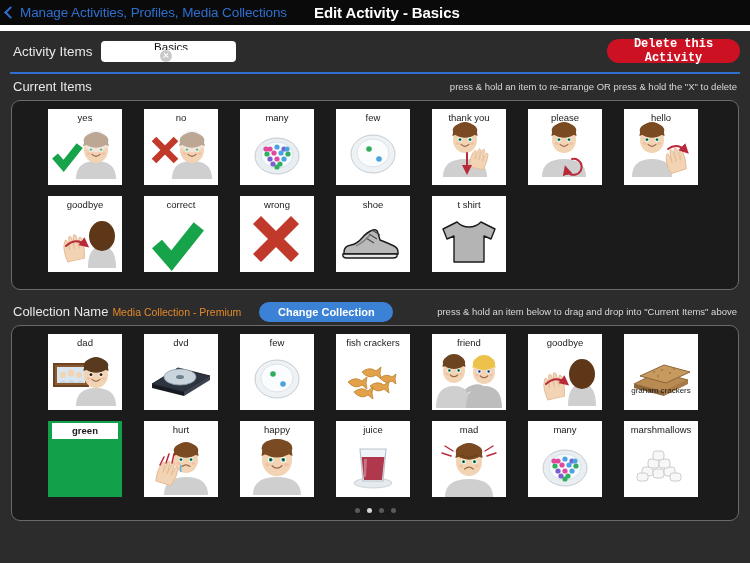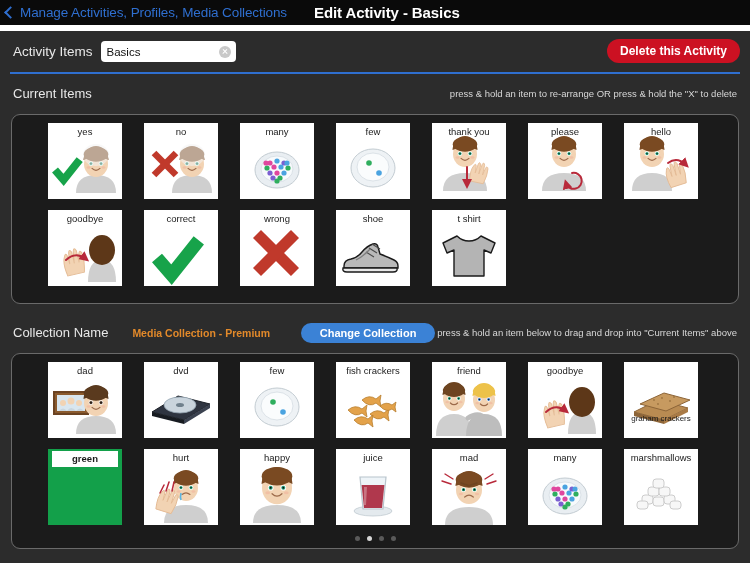--- a/index.html
+++ b/index.html
@@ -65,20 +65,21 @@
     white-space: nowrap;
   }
   .name-field {
     position: relative;
     width: 135px;
     height: 21px;
     background: #ffffff;
     border-radius: 4px;
     display: flex;
     align-items: center;
+    flex-direction: column;
   }
   .name-field-value {
     font-size: 11.5px;
     color: #111;
     padding-left: 6px;
     flex: 1;
     white-space: nowrap;
     overflow: hidden;
   }
   .clear-icon {
@@ -109,57 +110,57 @@
     background: #cc1122;
     border-radius: 12px;
     color: #fff;
     font-size: 12px;
     font-weight: bold;
     display: flex;
     align-items: center;
     justify-content: center;
     cursor: pointer;
     border: none;
-    font-family: Liberation Sans, sans-serif;
+    font-family: Liberation Mono, monospace;
   }
 
   
   .divider {
     height: 1.5px;
     background: #2f6fd0;
     margin: 0 10px;
   }
   .section-head {
     position: relative;
-    height: 40px;
+    height: 26px;
     display: flex;
     align-items: center;
     padding: 0 13px;
   }
   .section-title {
     color: #e8e8e8;
     font-size: 13px;
     white-space: nowrap;
   }
   .section-hint {
     position: absolute;
     right: 13px;
     color: #d8d8d8;
     font-size: 9.5px;
     white-space: nowrap;
   }
   .collection-name {
     color: #e2892a;
     font-size: 10.5px;
-    font-weight: bold;
-    margin-left: 24px;
+    font-weight: normal;
+    margin-left: 4px;
     white-space: nowrap;
   }
   .change-collection-btn {
-    margin-left: 31px;
+    margin-left: 18px;
     width: 134px;
     height: 20px;
     background: #3b82d6;
     border-radius: 10px;
     color: #fff;
     font-size: 11px;
     font-weight: bold;
     display: flex;
     align-items: center;
     justify-content: center;

